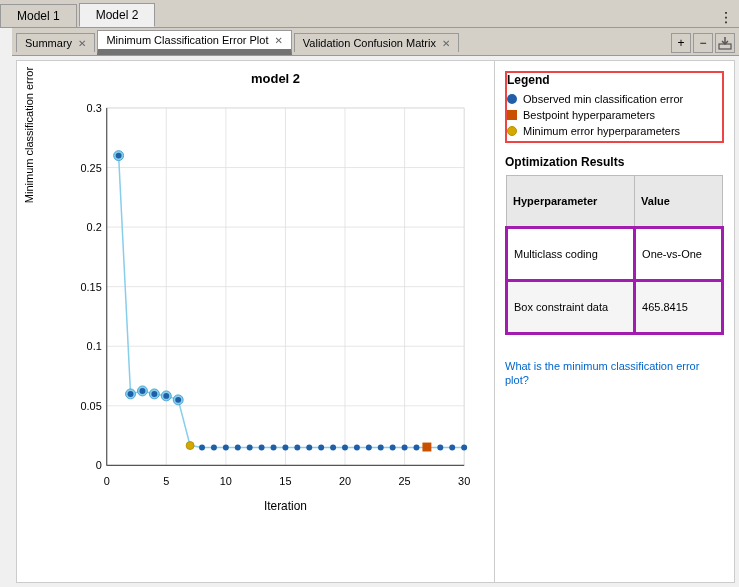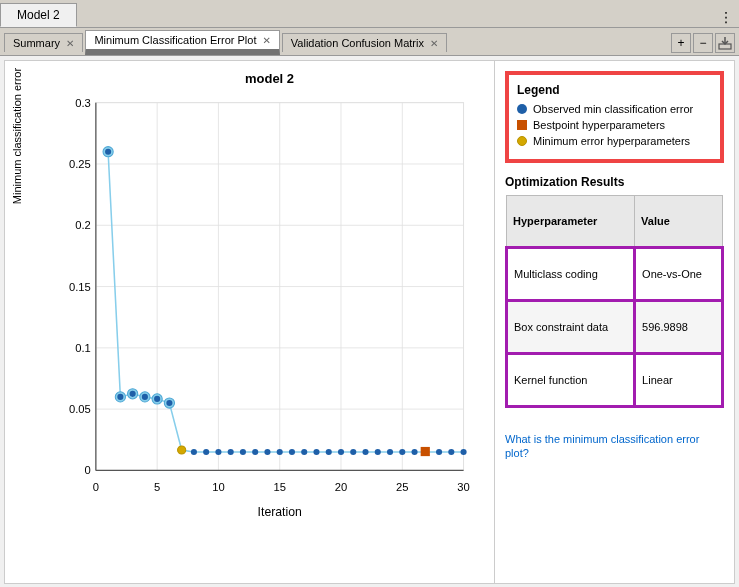--- a/index.html
+++ b/index.html
@@ -7,21 +7,21 @@
 
     .app-container { width: 739px; height: 587px; display: flex; flex-direction: column; background: #f0f0f0; }
 
     
     .model-tabs { display: flex; background: #d4d0c8; border-bottom: 1px solid #999; align-items: flex-end; padding-top: 3px; position: relative; }
     .model-tab { padding: 4px 16px; background: #d4d0c8; border: 1px solid #999; border-bottom: none; cursor: pointer; font-size: 12px; margin-right: 2px; }
     .model-tab.active { background: #f0f0f0; border-bottom: 1px solid #f0f0f0; }
     .tab-menu-btn { margin-left: auto; padding: 2px 6px; background: none; border: none; cursor: pointer; font-size: 14px; }
 
     
-    .inner-content { display: flex; flex-direction: column; flex: 1; background: #f0f0f0; }
+    .inner-content { display: flex; flex-direction: column; flex: 1; background: #f0f0f0; margin-left: 12px; }
 
     
     .sub-tabs { display: flex; background: #d4d0c8; border-bottom: 1px solid #999; align-items: center; padding: 2px 4px 0 4px; gap: 2px; }
     .sub-tab { display: flex; align-items: center; padding: 3px 8px; background: #d4d0c8; border: 1px solid #999; border-bottom: none; cursor: pointer; font-size: 11px; gap: 4px; }
     .sub-tab.active { background: #ffffff; border-bottom: 6px solid #737373; }
     .sub-tab-close { font-size: 10px; color: #666; cursor: pointer; margin-left: 2px; }
     .sub-tab-icons { margin-left: auto; display: flex; gap: 2px; }
     .icon-btn { width: 20px; height: 20px; border: 1px solid #999; background: #d4d0c8; cursor: pointer; display: flex; align-items: center; justify-content: center; font-size: 12px; }
 
     
@@ -29,21 +29,21 @@
 
     
     .chart-area { flex: 1; position: relative; padding: 10px 10px 50px 50px; }
     .chart-title { text-align: center; font-weight: bold; font-size: 13px; margin-bottom: 5px; }
     .chart-wrapper { position: relative; width: 100%; height: 100%; }
 
     .y-axis-label { position: absolute; left: -40px; top: 50%; transform: rotate(-90deg) translateX(50%); font-size: 11px; white-space: nowrap; transform-origin: left center; }
 
     
     .right-panel { width: 240px; border-left: 1px solid #ccc; padding: 10px; overflow-y: auto; }
-    .legend-box { border: 4px solid #ef4444; padding: 8px; margin-bottom: 12px; }
+    .legend-box { border: 2px solid #ef4444; padding: 0; margin-bottom: 12px; }
     .legend-title { font-weight: bold; font-size: 12px; margin-bottom: 6px; }
     .legend-item { display: flex; align-items: center; gap: 6px; margin-bottom: 4px; font-size: 11px; }
     .legend-dot { width: 10px; height: 10px; border-radius: 50%; }
     .legend-square { width: 10px; height: 10px; }
 
     .opt-results-title { font-weight: bold; font-size: 12px; margin-bottom: 6px; }
     .opt-table { border-collapse: collapse; width: 100%; font-size: 11px; margin-bottom: 10px; }
     .opt-table th { background: #e8e8e8; border: 1px solid #bbb; padding: 19px 6px; text-align: left; font-weight: bold; }
     .opt-table td { border: 3px solid #a21caf; padding: 19px 6px; }
     .opt-table tr:nth-child(even) td { background: #f5f5f5; }
@@ -52,20 +52,21 @@
 
     
     .chart-svg { width: 100%; height: 100%; }
   </style>
 </head>
 <body>
 
 <div class="app-container">
 
   <div class="model-tabs">
+    <div class="model-tab">Model 1</div>
     <div class="model-tab active">Model 2</div>
     <button class="tab-menu-btn">⋮</button>
   </div>
 
   <div class="inner-content">
 
     <div class="sub-tabs">
       <div class="sub-tab">
         <span>Summary</span>
         <span class="sub-tab-close">✕</span>
@@ -243,25 +244,21 @@
               <th>Value</th>
             </tr>
           </thead>
           <tbody>
             <tr>
               <td>Multiclass coding</td>
               <td>One-vs-One</td>
             </tr>
             <tr>
               <td>Box constraint data</td>
-              <td>596.9898</td>
-            </tr>
-            <tr>
-              <td>Kernel function</td>
-              <td>Linear</td>
+              <td>465.8415</td>
             </tr>
           </tbody>
         </table>
 
         <br>
         <a class="help-link" href="#">What is the minimum classification error plot?</a>
 
       </div>
     </div>
   </div>

